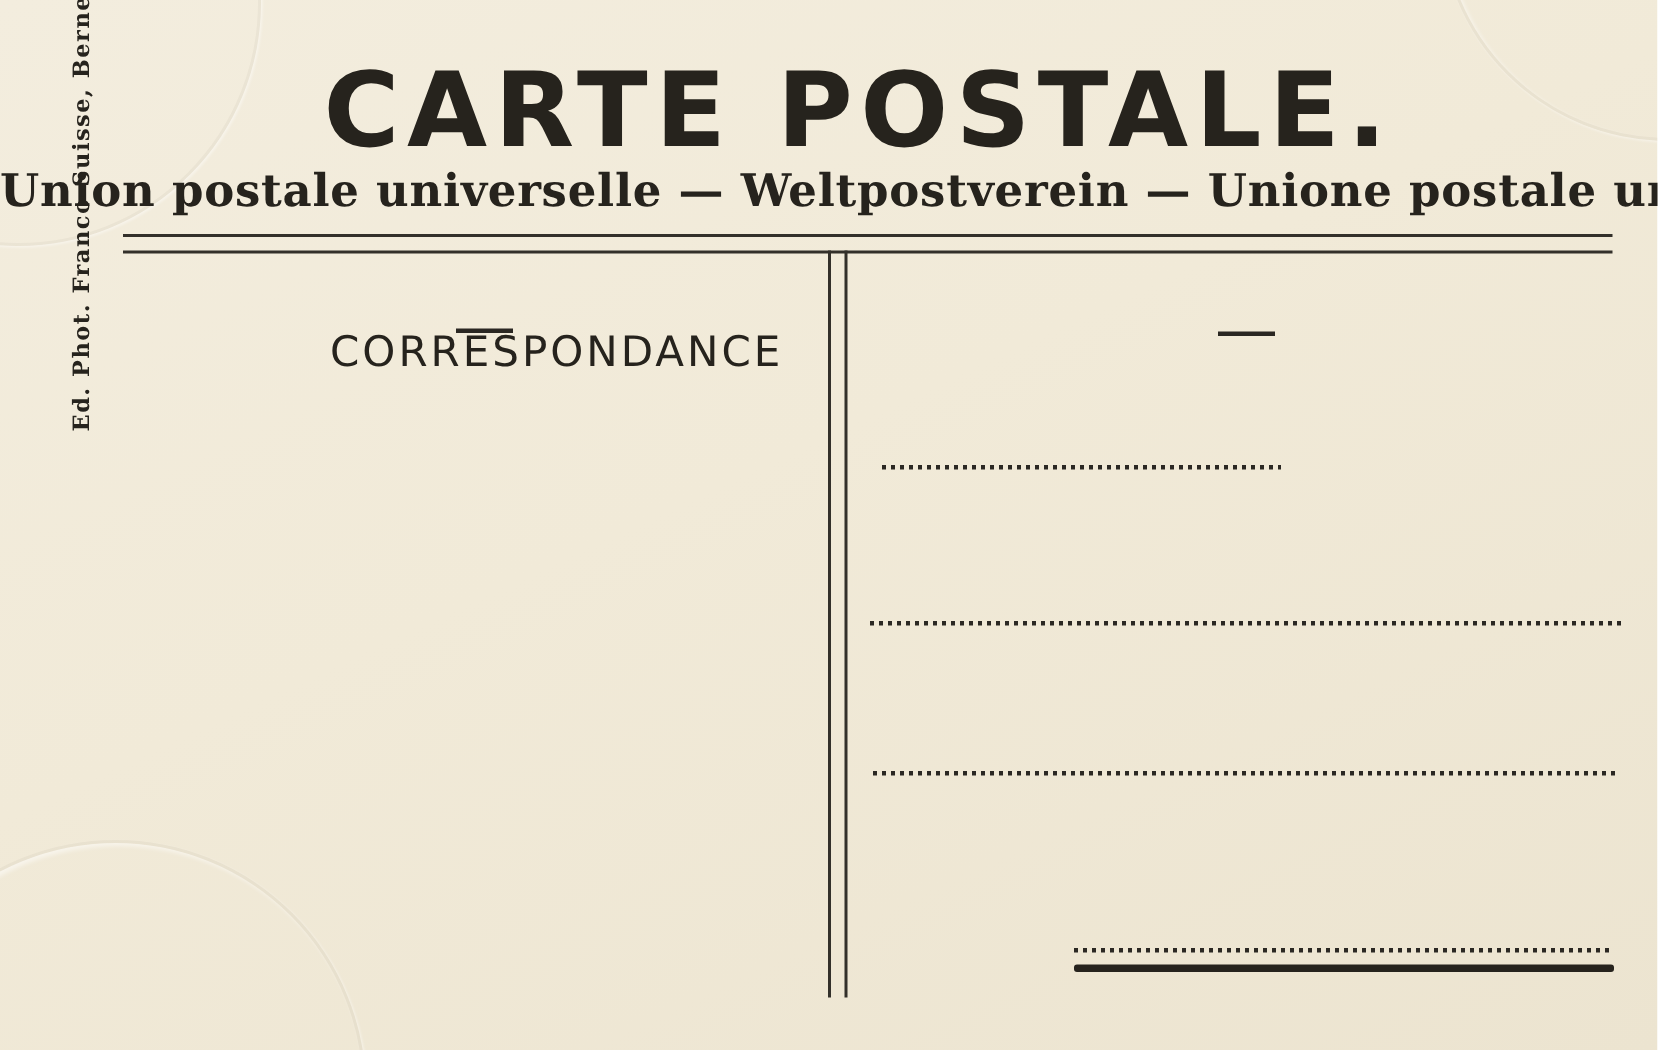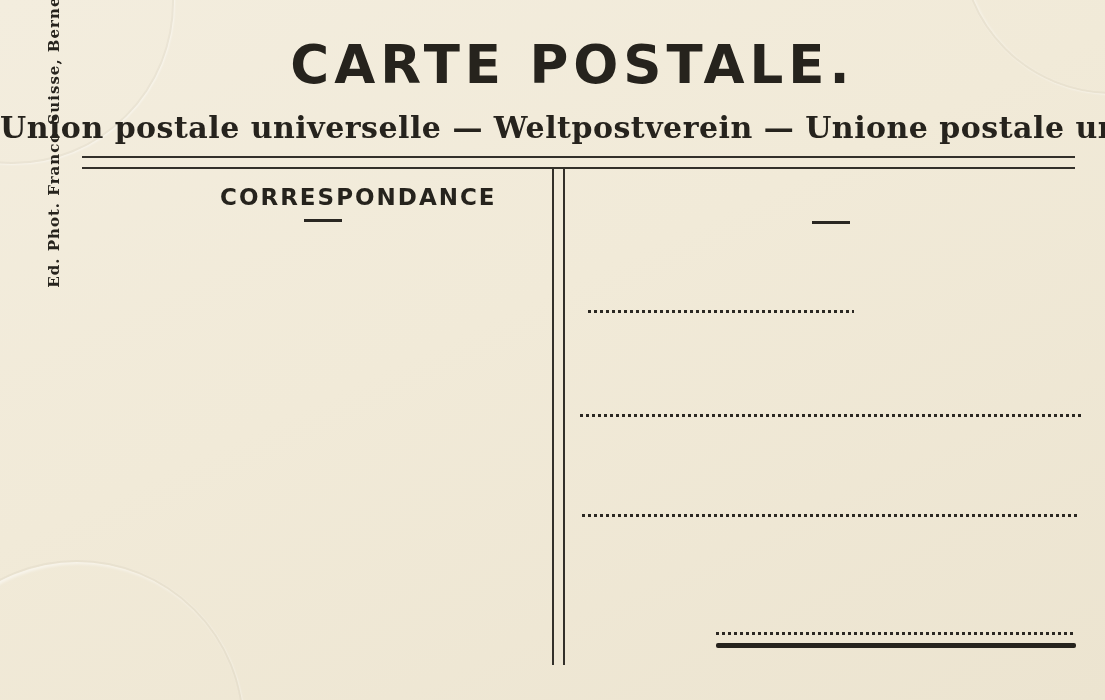--- a/index.html
+++ b/index.html
@@ -26,21 +26,21 @@
   }
   .emboss.tl { left: -150px; top: -160px; width: 320px; height: 320px; }
   .emboss.bl { left: -90px;  top: 560px;  width: 330px; height: 330px; }
   .emboss.tr { left: 960px;  top: -210px; width: 300px; height: 300px; }
 
   .title {
     position: absolute;
     left: 0; right: 0;
     top: 34px;
     text-align: center;
-    font-size: 53px;
+    font-size: 69px;
     font-weight: 700;
     letter-spacing: 5px;
     color: #26231d;
     white-space: nowrap;
     text-indent: 40px; 
   }
   .subtitle {
     position: absolute;
     left: 0; right: 0;
     top: 110px;
@@ -65,25 +65,26 @@
     position: absolute;
     left: 552px;
     top: 167px;
     width: 9px;
     height: 498px;
     border-left: 2px solid #33302a;
     border-right: 2px solid #33302a;
   }
   .section-heading {
     position: absolute;
-    font-size: 23px;
-    font-weight: 700;
+    font-size: 28px;
+    font-weight: 400;
     letter-spacing: 2px;
     color: #26231d;
     white-space: nowrap;
+    margin-top: 34px;
   }
   .heading-correspondance { left: 220px; top: 184px; }
   .heading-adresse { left: 773px; top: 184px; }
   .heading-tick {
     position: absolute;
     width: 38px;
     height: 3px;
     background: #2a2722;
   }
   .tick-correspondance { left: 304px; top: 219px; }

